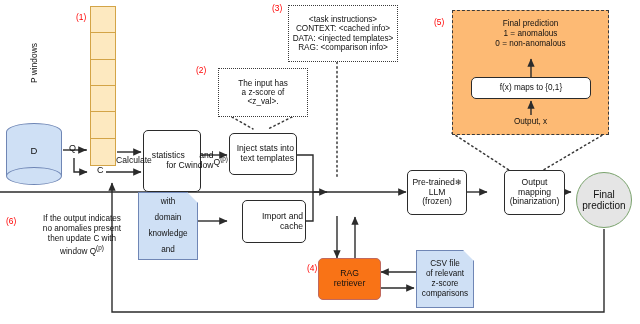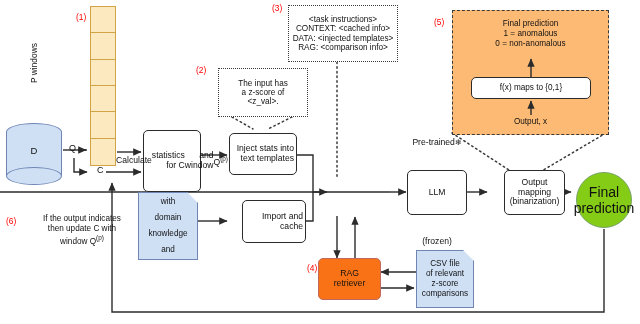--- a/index.html
+++ b/index.html
@@ -47,23 +47,23 @@
   #db .cap{position:absolute;left:0;top:22px;width:56px;text-align:center;font-size:9.5px;color:#111;}
 
   
   .docnote{position:absolute;background:#cfe0f5;border:1.2px solid #6f86b5;box-sizing:border-box;
      font-size:8.2px;color:#111;display:flex;align-items:center;justify-content:center;
      text-align:center;line-height:1.2;padding:3px;
      clip-path:polygon(0 0, calc(100% - 11px) 0, 100% 11px, 100% 100%, 0 100%);}
 
   
   #final{position:absolute;left:576px;top:172px;width:56px;height:56px;border-radius:50%;
-     background:#84cc16;border:1.2px solid #7aa36d;box-sizing:border-box;
+     background:#e5e5e5;border:1.2px solid #7aa36d;box-sizing:border-box;
      display:flex;align-items:center;justify-content:center;text-align:center;
-     font-size:14px;color:#111;line-height:1.15;}
+     font-size:10px;color:#111;line-height:1.15;}
 
   .snow{font-size:8px;}
   .sup{font-size:6.4px;vertical-align:super;}
 </style>
 </head>
 <body>
 
 <div id="stage">
 
   <svg id="wires" viewBox="0 0 640 324">
@@ -165,21 +165,21 @@
 
   <div class="node proc" style="left:229px;top:133px;width:68px;height:42px;flex-direction:column;">
     <span>Inject stats into text templates</span>
   </div>
 
   <div class="node proc" style="left:242px;top:200px;width:64px;height:43px;">
     <span>Import and cache</span>
   </div>
 
 
-  <div class="node proc" style="left:407px;top:170px;width:60px;height:45px;flex-direction:column;gap:40px;">
+  <div class="node proc" style="left:407px;top:170px;width:60px;height:45px;flex-direction:column;">
     <span><span>Pre-trained</span><span class="snow">❄</span></span>
     <span>LLM</span>
     <span>(frozen)</span>
   </div>
 
   <div class="node proc" style="left:488px;top:170px;width:61px;height:45px;flex-direction:column;margin-left:16px;">
     <span>Output</span>
     <span>mapping</span>
     <span>(binarization)</span>
   </div>
@@ -234,17 +234,18 @@
       </defs>
       <g stroke="#2b2b2b" stroke-width="1.4" fill="none">
         <line x1="78" y1="66" x2="78" y2="48" marker-end="url(#ah2)"></line>
         <line x1="78" y1="104" x2="78" y2="90" marker-end="url(#ah2)"></line>
       </g>
     </svg>
   </div>
 
   <div class="lblc" style="left:22px;top:214px;width:120px;">
     <div>If the output indicates</div>
+    <div>no anomalies present</div>
     <div>then update C with</div>
     <div><span>window Q</span><span class="sup">(p)</span></div>
   </div>
 
 </div>
 
 </body></html>

